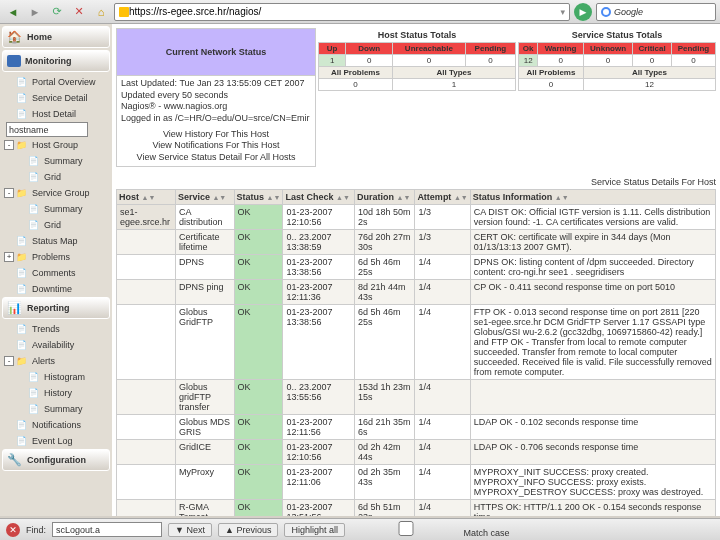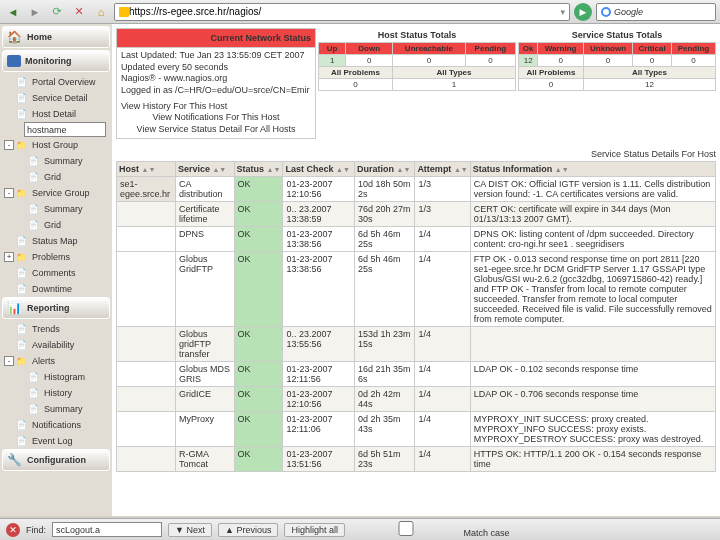--- a/index.html
+++ b/index.html
@@ -15,27 +15,27 @@
 .lock{width:10px;height:10px;background:#ffc107;border-radius:1px}
 .url{color:#000;font-size:10px}
 .go{width:18px;height:18px;border-radius:50%;background:#4a6;color:#fff;display:flex;align-items:center;justify-content:center;font-size:9px}
 .searchbar{width:120px;height:18px;background:#fff;border:1px solid #888;border-radius:2px;display:flex;align-items:center;padding:0 4px;gap:3px;font-style:italic;color:#999}
 .page{display:flex;height:492px}
 .sidebar{width:112px;background:#e2ddd4;padding:2px}
 .section-hdr{height:22px;background:linear-gradient(#fff,#d5d0c8);border:1px solid #fff;border-radius:3px;display:flex;align-items:center;padding:0 4px;gap:4px;margin-bottom:2px;font-weight:bold;color:#444}
 .section-hdr .hicon{width:16px;height:16px;display:flex;align-items:center;justify-content:center;font-size:12px}
 .nav-item{height:16px;display:flex;align-items:center;padding-left:14px;gap:4px;color:#333}
 .nav-item .nicon{width:12px;height:12px;display:flex;align-items:center;justify-content:center;font-size:9px}
-.nav-input{height:15px;margin-left:22px;background:#fff;border:1px solid #888;width:82px;padding:0 2px}
+.nav-input{height:15px;margin-left:4px;background:#fff;border:1px solid #888;width:82px;padding:0 2px}
 .tree-toggle{position:absolute;margin-left:-12px;width:10px;height:10px;border:1px solid #888;background:#fff;font-size:8px;text-align:center;line-height:8px}
 .sidebar .group{position:relative}
 .content{flex:1;background:#fff;padding:4px;overflow:auto}
 .status-tables{display:flex;gap:2px;margin-bottom:4px}
 .cns-box{width:200px}
-.cns-title{text-align:right;font-weight:bold;background:#ef4444;border:1px solid #ccc;padding:4px}
+.cns-title{text-align:center;font-weight:bold;background:#c4b5fd;border:1px solid #ccc;padding:18px}
 .cns-body{border:1px solid #ccc;border-top:none;padding:2px 4px;font-size:8px;line-height:1.3}
 .totals{flex:1}
 .ttitle{text-align:center;font-weight:bold;padding:2px}
 table.tbl{width:100%;border-collapse:collapse}
 table.tbl th,table.tbl td{border:1px solid #ccc;text-align:center;padding:1px 2px;font-size:8px}
 table.tbl th{background:#ef4444}
 .row-hdr td{font-weight:bold;background:#f0ede5}
 .green-cell{background:#cfe8cf}
 .detail-title{text-align:right;font-weight:normal;padding:6px 0 2px}
 .detail-sub{text-align:center;padding-bottom:6px;font-size:8px}
@@ -184,21 +184,21 @@
   <div class="content">
     <div class="status-tables">
       <div class="cns-box">
         <div class="cns-title">Current Network Status</div>
         <div class="cns-body">
           <div>Last Updated: Tue Jan 23 13:55:09 CET 2007</div>
           <div>Updated every 50 seconds</div>
           <div>Nagios® - www.nagios.org</div>
           <div>Logged in as /C=HR/O=edu/OU=srce/CN=Emir</div>
           <div style="height:4px"></div>
-          <div style=""><a>View History For This Host</a></div>
+          <div style="text-align:center"><a>View History For This Host</a></div>
           <div style="text-align:center"><a>View Notifications For This Host</a></div>
           <div style="text-align:center"><a>View Service Status Detail For All Hosts</a></div>
         </div>
       </div>
       <div class="totals">
         <div class="ttitle">Host Status Totals</div>
         <table class="tbl" id="host-tbl">
             <tbody>
               <tr>
                 <th>Up</th>
@@ -289,20 +289,29 @@
           </tr>
           <tr>
             <td></td>
             <td>DPNS</td>
             <td class="svc-ok">OK</td>
             <td>01-23-2007 13:38:56</td>
             <td>6d 5h 46m 25s</td>
             <td>1/4</td>
             <td>DPNS OK: listing content of /dpm succeeded. Directory content: cro-ngi.hr see1 . seegridisers</td>
           </tr>
+          <tr class="alt">
+            <td></td>
+            <td>DPNS ping</td>
+            <td class="svc-ok">OK</td>
+            <td>01-23-2007 12:11:36</td>
+            <td>8d 21h 44m 43s</td>
+            <td>1/4</td>
+            <td>CP OK - 0.411 second response time on port 5010</td>
+          </tr>
           <tr>
             <td></td>
             <td>Globus GridFTP</td>
             <td class="svc-ok">OK</td>
             <td>01-23-2007 13:38:56</td>
             <td>6d 5h 46m 25s</td>
             <td>1/4</td>
             <td>FTP OK - 0.013 second response time on port 2811 [220 se1-egee.srce.hr DCM GridFTP Server 1.17 GSSAPI type Globus/GSI wu-2.6.2 (gcc32dbg, 1069715860-42) ready.] and FTP OK - Transfer from local to remote computer succeeded. Transfer from remote to local computer succeeded. Received file is valid. File successfully removed from remote computer.</td>
           </tr>
           <tr class="alt">

